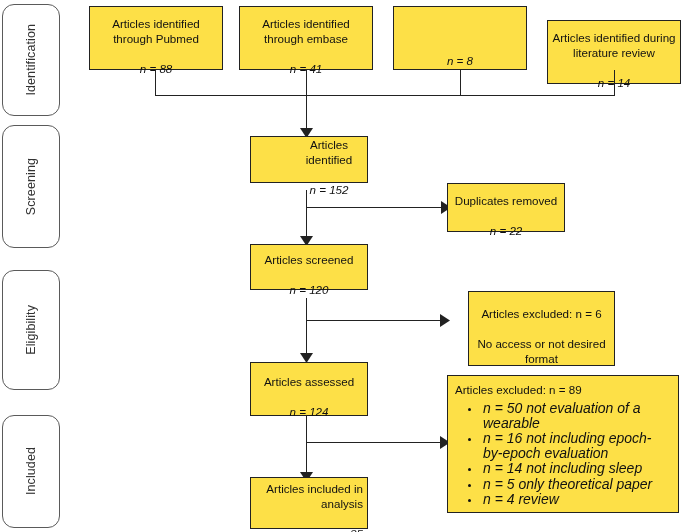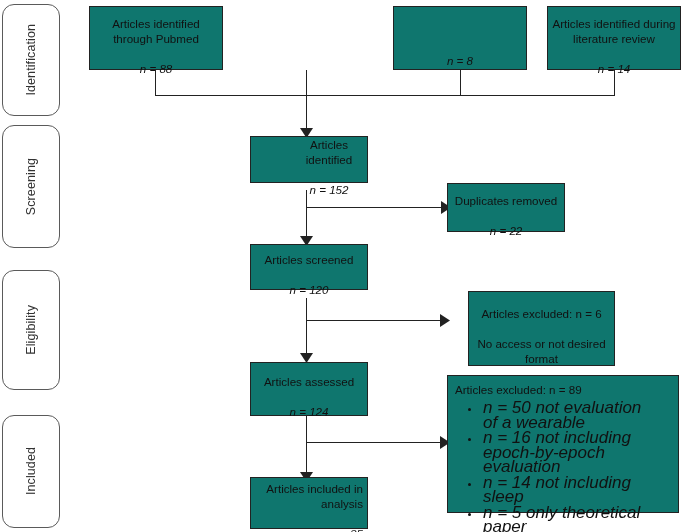--- a/index.html
+++ b/index.html
@@ -36,21 +36,21 @@
     font-size: 12.5px;
     line-height: 1;
     letter-spacing: 0.1px;
     color: #333333;
     white-space: nowrap;
   }
   
   .box {
     position: absolute;
     border: 1.3px solid #222222;
-    background: #0f766e;
+    background: #fde047;
     box-sizing: border-box;
     display: flex;
     align-items: center;
     justify-content: center;
     text-align: center;
     font-size: 11.6px;
     line-height: 15px;
     color: #111111;
     padding: 2px 4px;
   }
@@ -72,21 +72,21 @@
     line-height: 15px;
     margin: 0 0 4px 0;
     display: block;
   }
   ul.excl-list {
     margin: 0;
     padding: 0 0 0 26px;
     list-style: disc;
   }
   ul.excl-list li {
-    font-size: 17px;
+    font-size: 14px;
     line-height: 14.5px;
     margin: 0 0 1px 0;
     padding-left: 2px;
     text-align: left;
   }
   ul.excl-list li::marker { font-size: 10px; }
   
   .vline, .hline {
     position: absolute;
     background: #222222;
@@ -120,29 +120,35 @@
     <span class="stage-label">Included</span>
   </div>
 
   <div class="box" style="left:89px; top:6px; width:134px; height:64px;">
     <span class="box-text">
       <span>Articles identified through Pubmed</span><br>
       <span class="ital">n = 88</span>
     </span>
   </div>
 
+  <div class="box" style="left:239px; top:6px; width:134px; height:64px;">
+    <span class="box-text">
+      <span>Articles identified through embase</span><br>
+      <span class="ital">n = 41</span>
+    </span>
+  </div>
 
   <div class="box" style="left:393px; top:6px; width:134px; height:64px;">
     <span class="box-text">
       <br>
       <span class="ital">n = 8</span>
     </span>
   </div>
 
-  <div class="box" style="left:547px; top:6px; width:134px; height:64px;">
+  <div class="box" style="left:547px; top:20px; width:134px; height:64px;">
     <span class="box-text">
       <span>Articles identified during literature review</span><br>
       <span class="ital">n = 14</span>
     </span>
   </div>
 
   <div class="vline" style="left:155px; top:70px; height:26px;"></div>
   <div class="vline" style="left:306px; top:70px; height:26px;"></div>
   <div class="vline" style="left:460px; top:70px; height:26px;"></div>
   <div class="vline" style="left:614px; top:70px; height:26px;"></div>

